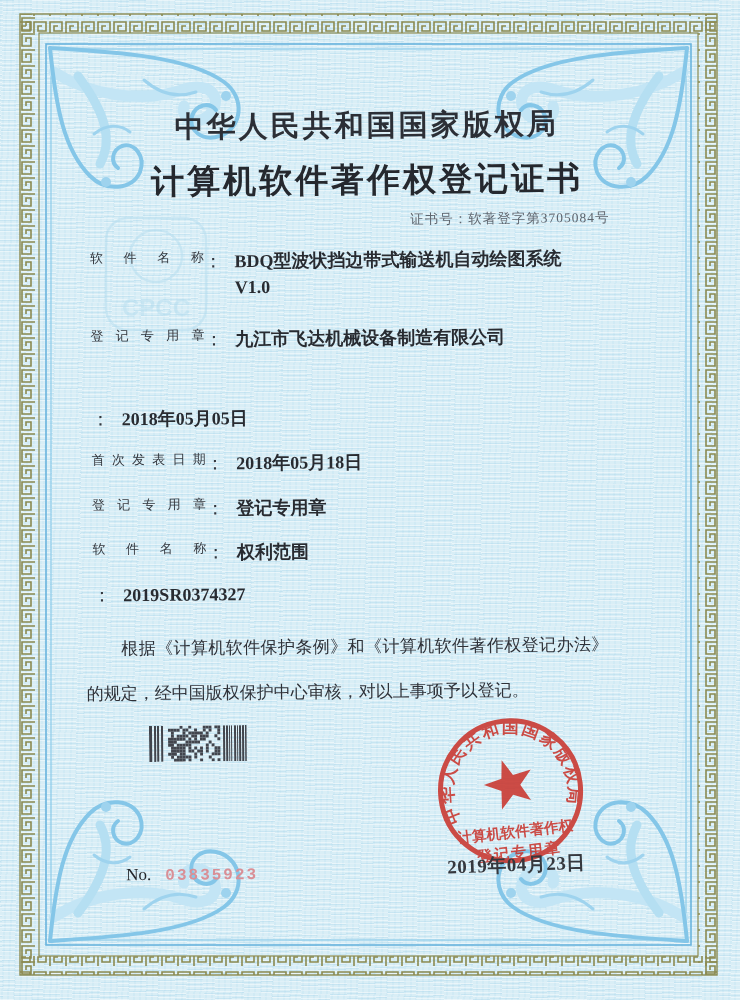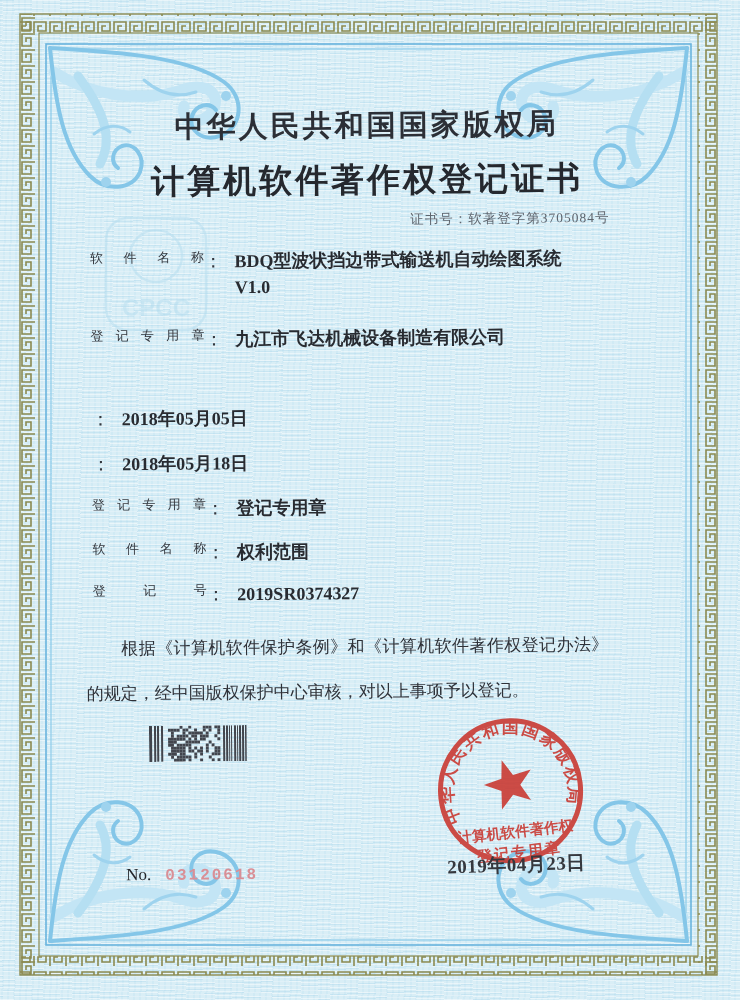--- a/index.html
+++ b/index.html
@@ -125,35 +125,35 @@
     <div class="row" style="top:325px">
       <span class="flabel">登记专用章</span>
         <span class="colon">：</span>
       <span class="fvalue">九江市飞达机械设备制造有限公司</span>
     </div>
     <div class="row" style="top:404px">
         <span class="colon">：</span>
       <span class="fvalue">2018年05月05日</span>
     </div>
     <div class="row" style="top:449px">
+      <span class="flabel">首次发表日期</span>
         <span class="colon">：</span>
       <span class="fvalue">2018年05月18日</span>
     </div>
     <div class="row" style="top:494px">
       <span class="flabel">登记专用章</span>
         <span class="colon">：</span>
       <span class="fvalue">登记专用章</span>
     </div>
     <div class="row" style="top:538px">
       <span class="flabel">软件名称</span>
         <span class="colon">：</span>
       <span class="fvalue">权利范围</span>
     </div>
     <div class="row" style="top:580px">
-      <span class="flabel">登记号</span>
         <span class="colon">：</span>
       <span class="fvalue">2019SR0374327</span>
     </div>
 
     <div class="statement">根据《计算机软件保护条例》和《计算机软件著作权登记办法》的规定，经中国版权保护中心审核，对以上事项予以登记。</div>
 
     <svg class="barcode" id="barcode-svg" width="98" height="36">
         <rect x="0" y="0" width="3" height="36" fill="#42454d"></rect>
         <rect x="5" y="0" width="2" height="36" fill="#42454d"></rect>
         <rect x="8" y="0" width="2" height="36" fill="#42454d"></rect>
@@ -292,16 +292,16 @@
       <polygon points="88,56 94.1,73.6 112.7,74 97.9,85.2 103.3,103 88,92.4 72.7,103 78.1,85.2 63.3,74 81.9,73.6" fill="#c9342c" transform="rotate(-12 88 82)"></polygon>
       <text font-size="17" font-weight="700" fill="#c9342c" letter-spacing="2" font-family="Liberation Serif, serif">
         <textPath href="#arcpath" startOffset="0" textLength="228" lengthAdjust="spacingAndGlyphs">中华人民共和国国家版权局</textPath>
       </text>
       <text x="88" y="134" text-anchor="middle" font-size="14.5" font-weight="700" fill="#c9342c" font-family="Liberation Serif, serif">计算机软件著作权</text>
       <text x="90" y="155" text-anchor="middle" font-size="15" font-weight="700" fill="#c9342c" letter-spacing="2" font-family="Liberation Serif, serif">登记专用章</text>
     </svg>
 
     <div class="seal-date">2019年04月23日</div>
 
-    <div class="serial"><span>No.</span><span class="num">03120618</span></div>
+    <div class="serial"><span>No.</span><span class="num">03835923</span></div>
 
   </div>
 </div>
 
 </body></html>

